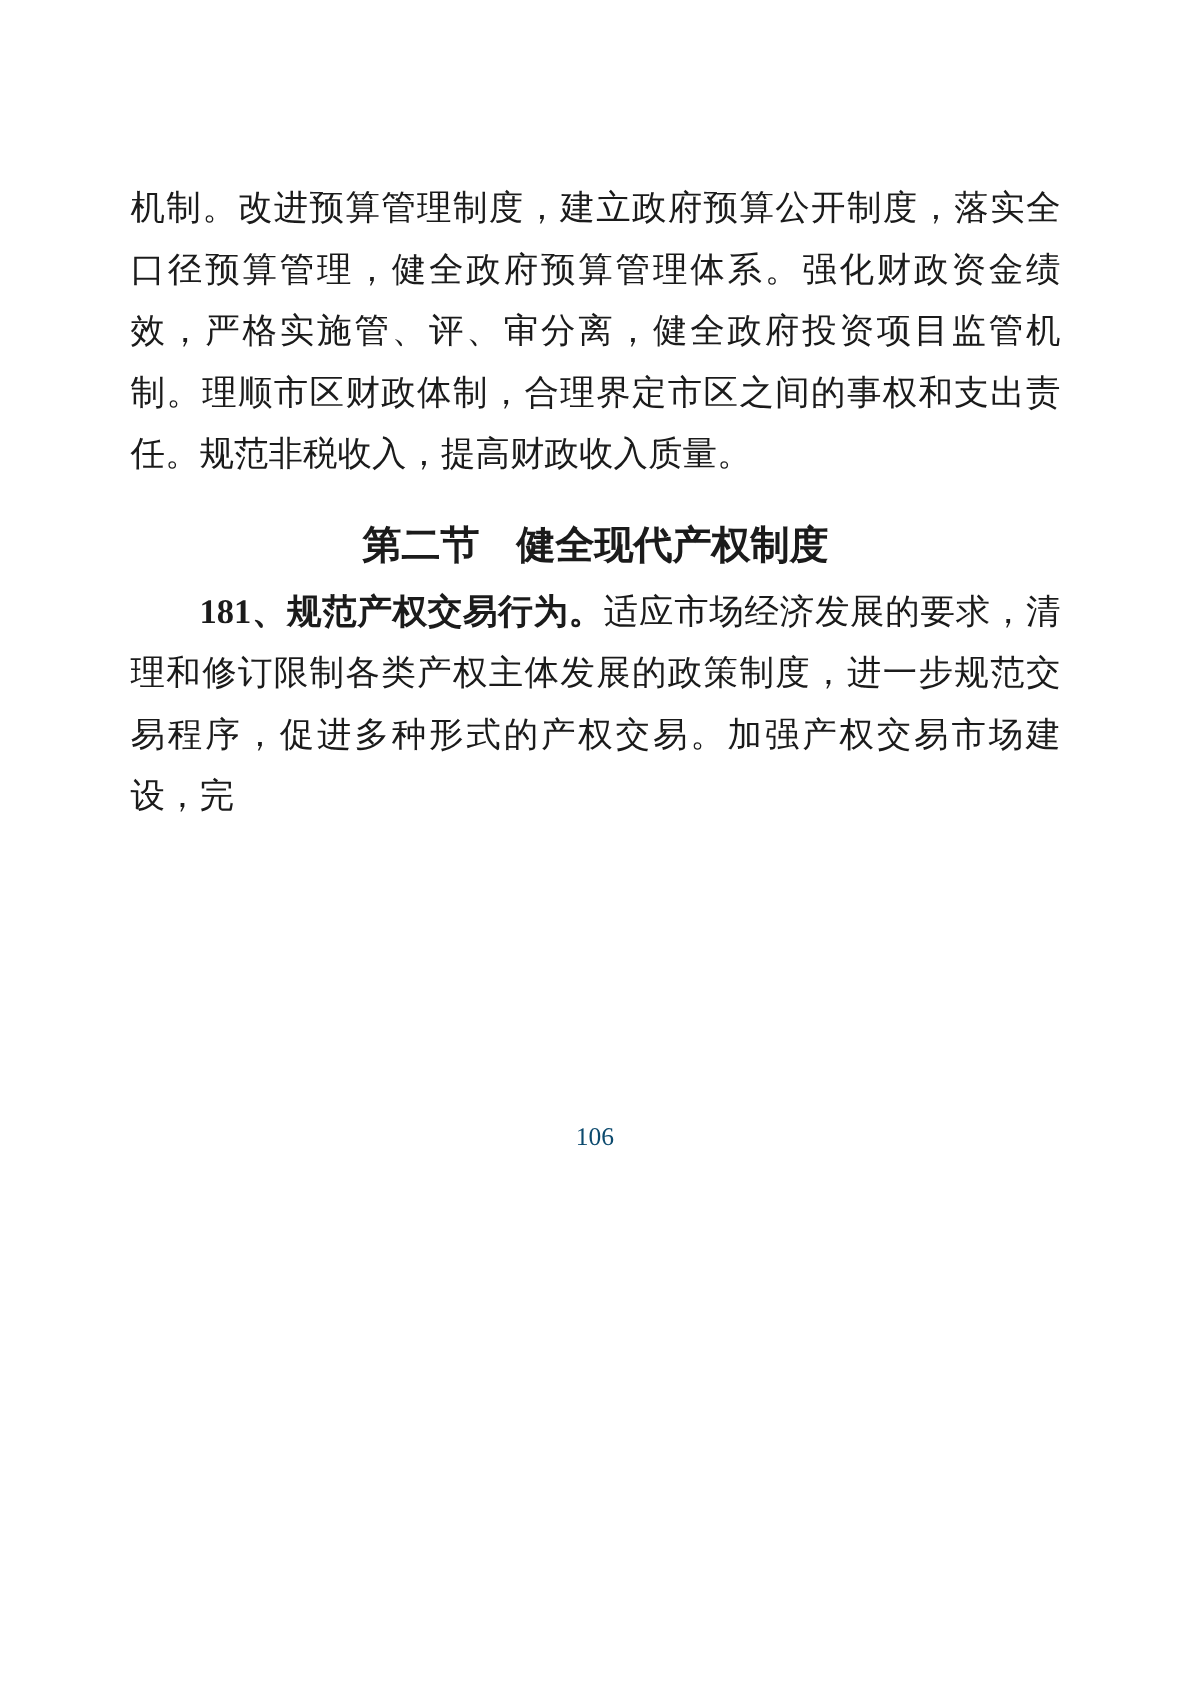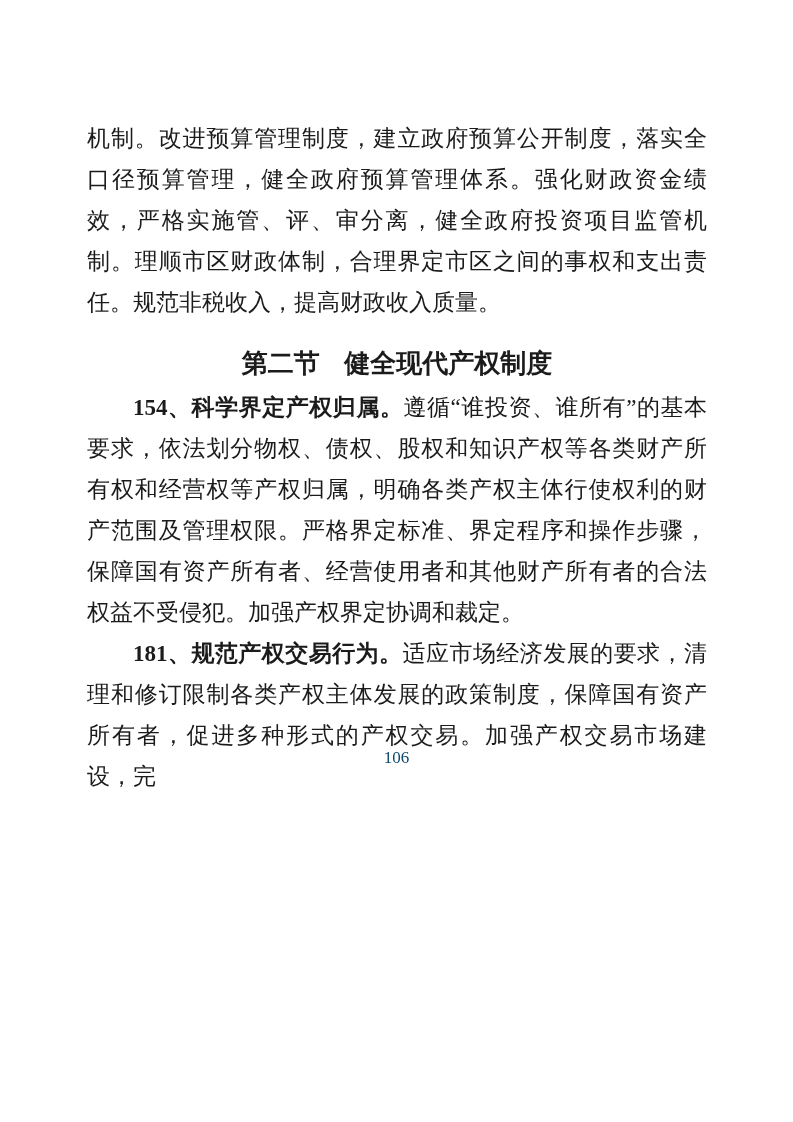--- a/index.html
+++ b/index.html
@@ -62,21 +62,20 @@
 
 <div class="page">
   <div class="content">
 
     <p class="para no-indent">机制。改进预算管理制度，建立政府预算公开制度，落实全口径预算管理，健全政府预算管理体系。强化财政资金绩效，严格实施管、评、审分离，健全政府投资项目监管机制。理顺市区财政体制，合理界定市区之间的事权和支出责任。规范非税收入，提高财政收入质量。</p>
 
     <h2 class="section-heading">
       <span class="heading-label">第二节</span><span>健全现代产权制度</span>
     </h2>
 
-    <p class="para"><span class="lead">154、科学界定产权归属。</span><span>遵循“谁投资、谁所有”的基本要求，依法划分物权、债权、股权和知识产权等各类财产所有权和经营权等产权归属，明确各类产权主体行使权利的财产范围及管理权限。严格界定标准、界定程序和操作步骤，保障国有资产所有者、经营使用者和其他财产所有者的合法权益不受侵犯。加强产权界定协调和裁定。</span></p>
 
 
-    <p class="para"><span class="lead">181、规范产权交易行为。</span><span>适应市场经济发展的要求，清理和修订限制各类产权主体发展的政策制度，保障国有资产所有者，促进多种形式的产权交易。加强产权交易市场建设，完</span></p>
+    <p class="para"><span class="lead">181、规范产权交易行为。</span><span>适应市场经济发展的要求，清理和修订限制各类产权主体发展的政策制度，进一步规范交易程序，促进多种形式的产权交易。加强产权交易市场建设，完</span></p>
 
   </div>
 
   <div class="page-number">106</div>
 </div>
 
 </body></html>

